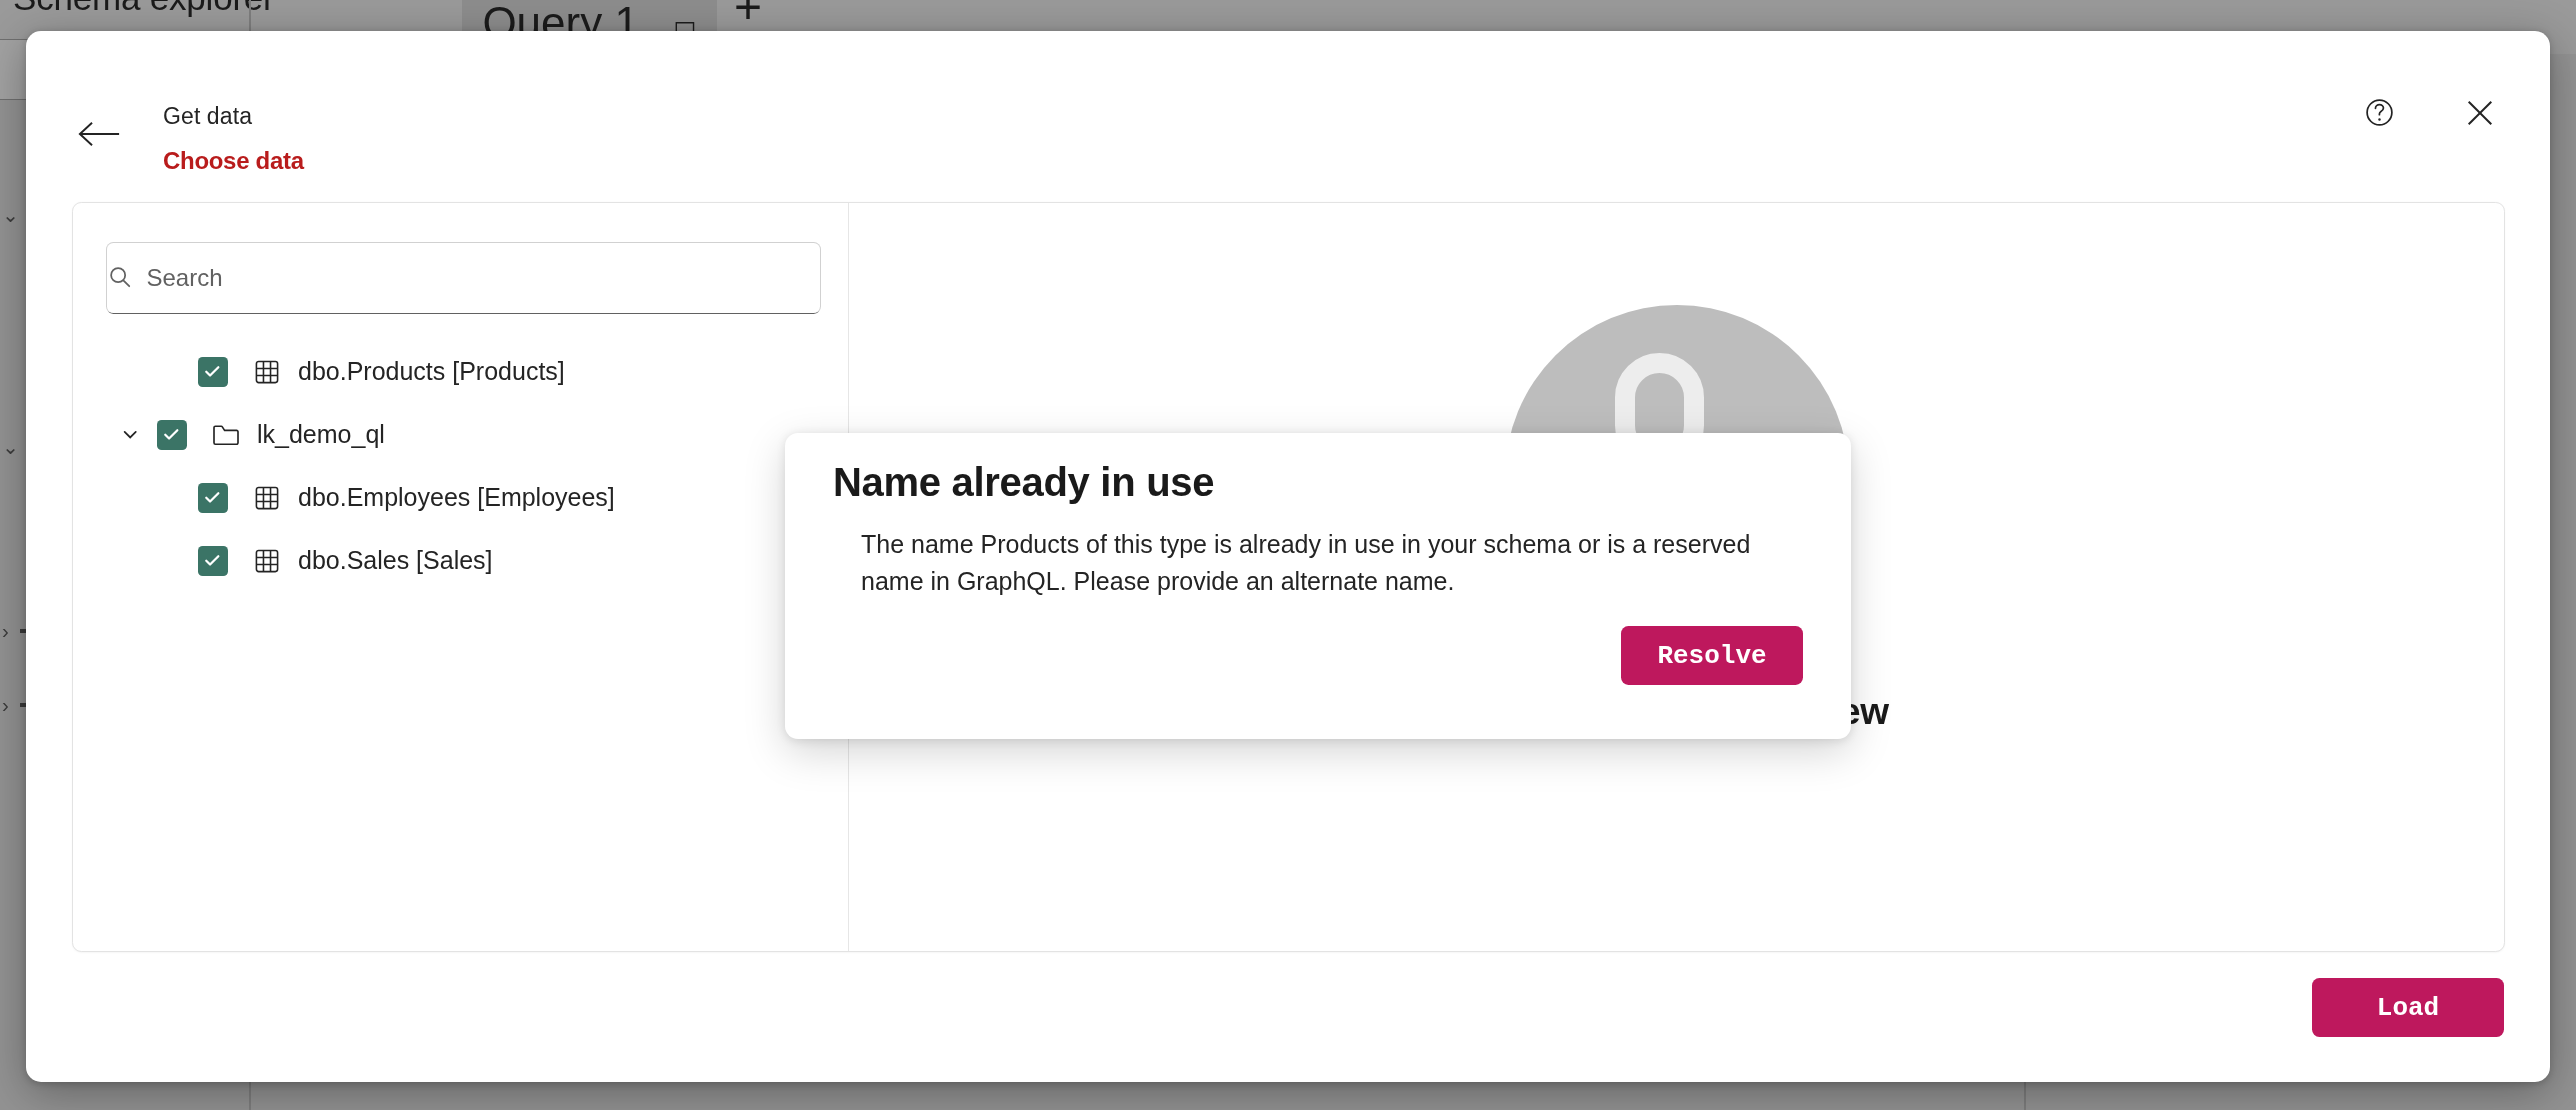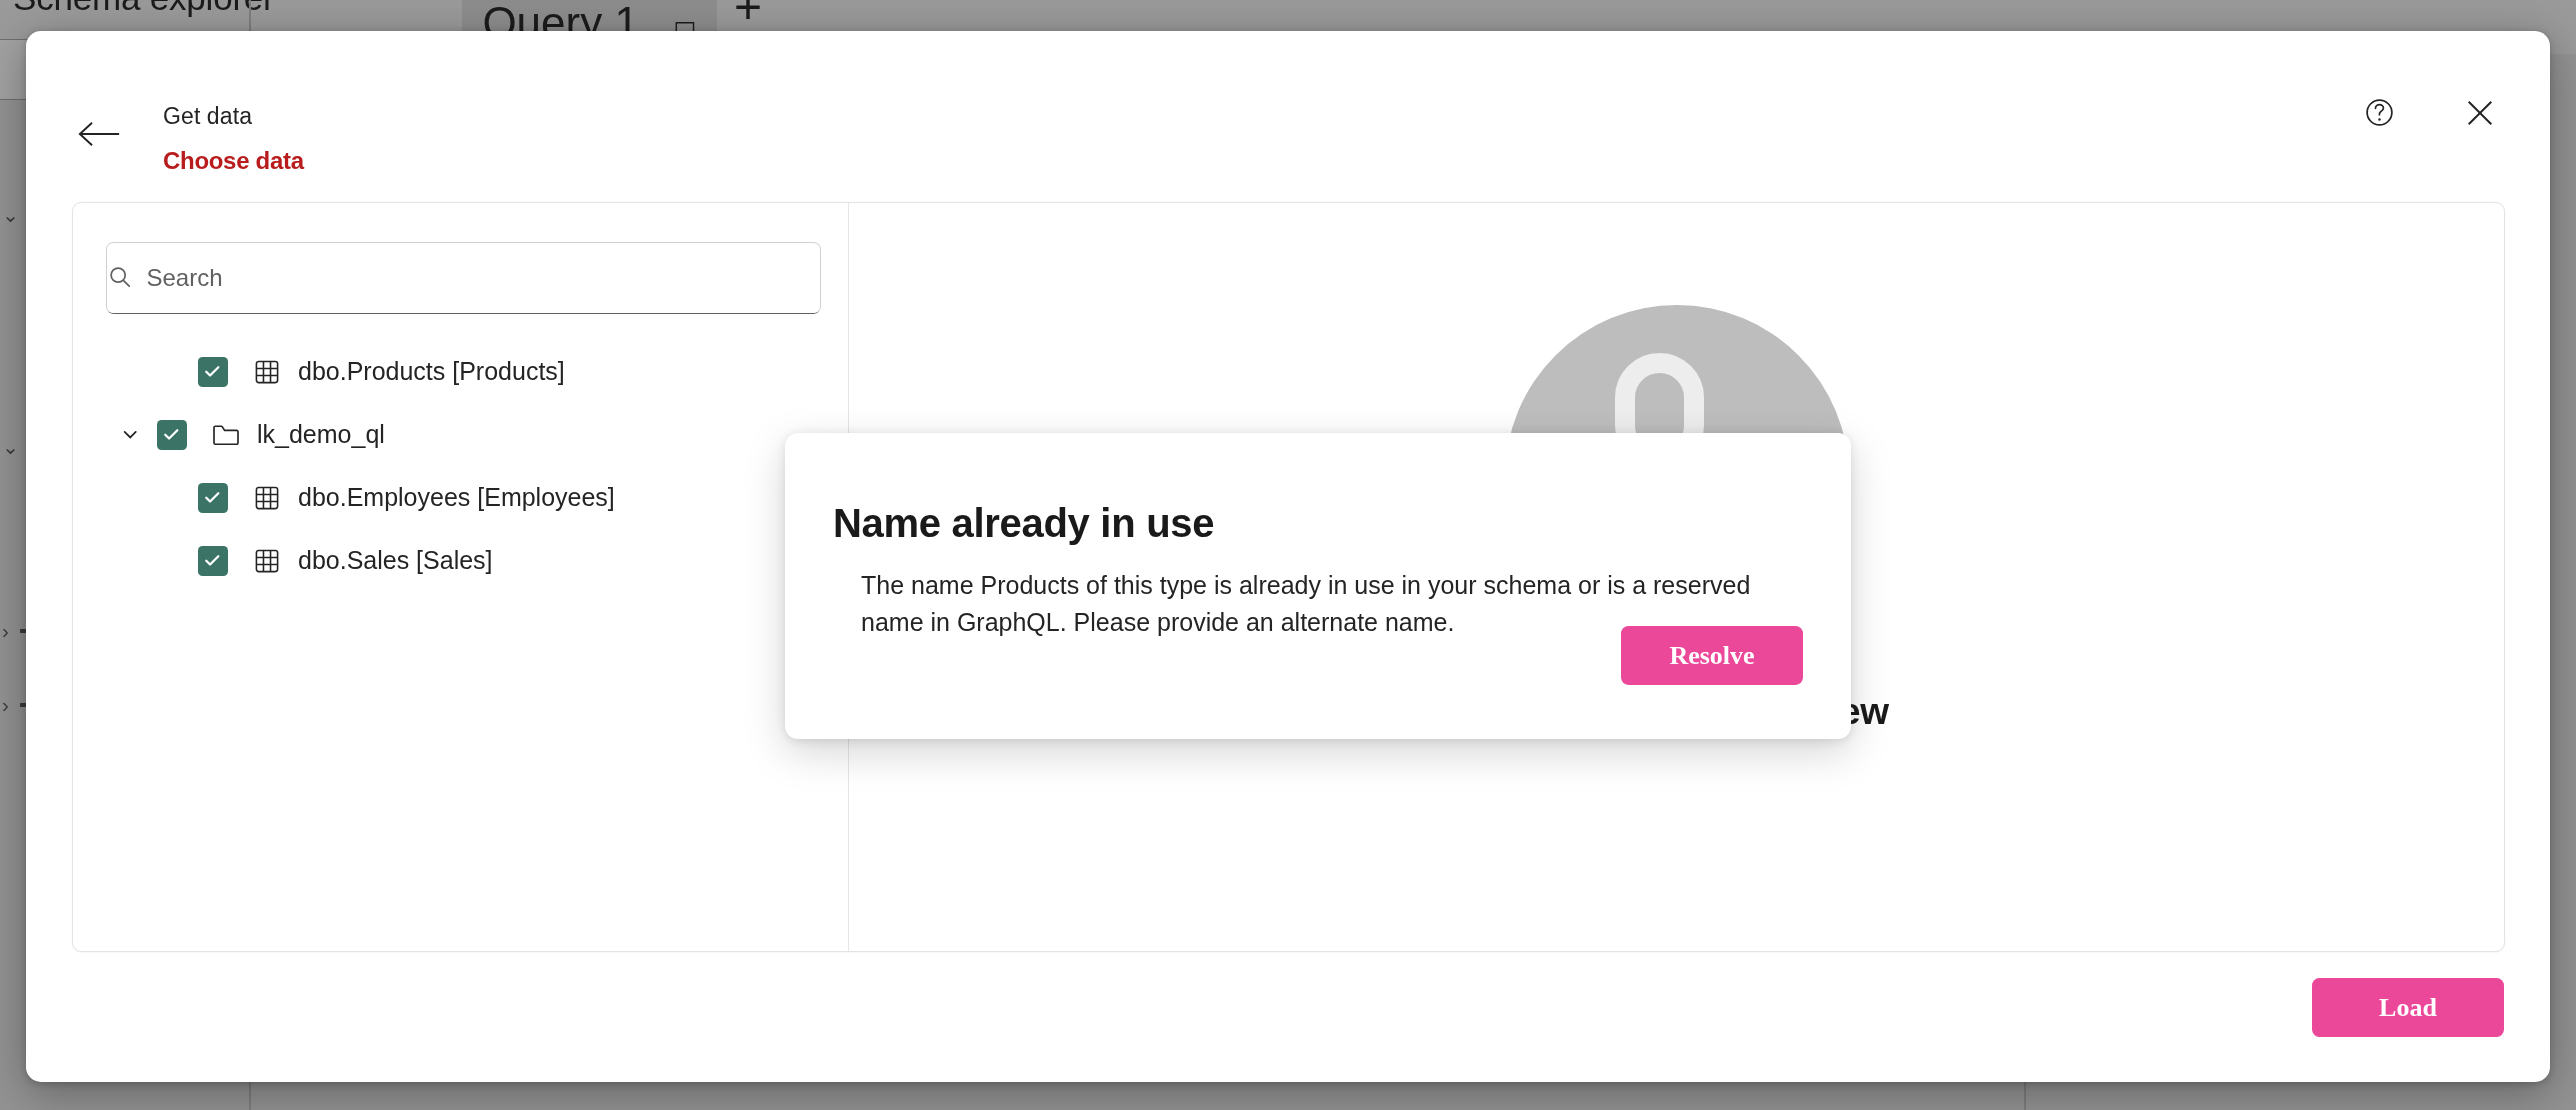--- a/index.html
+++ b/index.html
@@ -278,44 +278,44 @@
   }
 
   
   .footer {
     position: absolute;
     left: 0; right: 0;
     bottom: 0;
     height: 130px;
   }
   .btn-primary {
-    background: #ec4899;
+    background: #be185d;
     color: #ffffff;
     border: none;
     border-radius: 7.4px;
-    font-family: Liberation Serif, serif;
+    font-family: Liberation Mono, monospace;
     font-size: 26px;
     font-weight: 700;
     cursor: pointer;
   }
   .load-btn {
     position: absolute;
     right: 46px; top: 26px;
     width: 192px; height: 59px;
   }
 
   
   .alert-dialog {
     position: absolute;
     left: 759px; top: 402px;
     width: 1066px; height: 306px;
     background: #ffffff;
     border-radius: 13px;
     box-shadow: 0 13px 41px rgba(0,0,0,0.17), 0 1.9px 9.3px rgba(0,0,0,0.10);
-    padding: 68px 48px 0 48px;
+    padding: 27px 48px 0 48px;
     z-index: 30;
   }
   .alert-title {
     font-size: 40px;
     font-weight: 700;
     color: #1a1a1a;
     letter-spacing: -0.3px;
   }
   .alert-body {
     margin-top: 21.4px;

